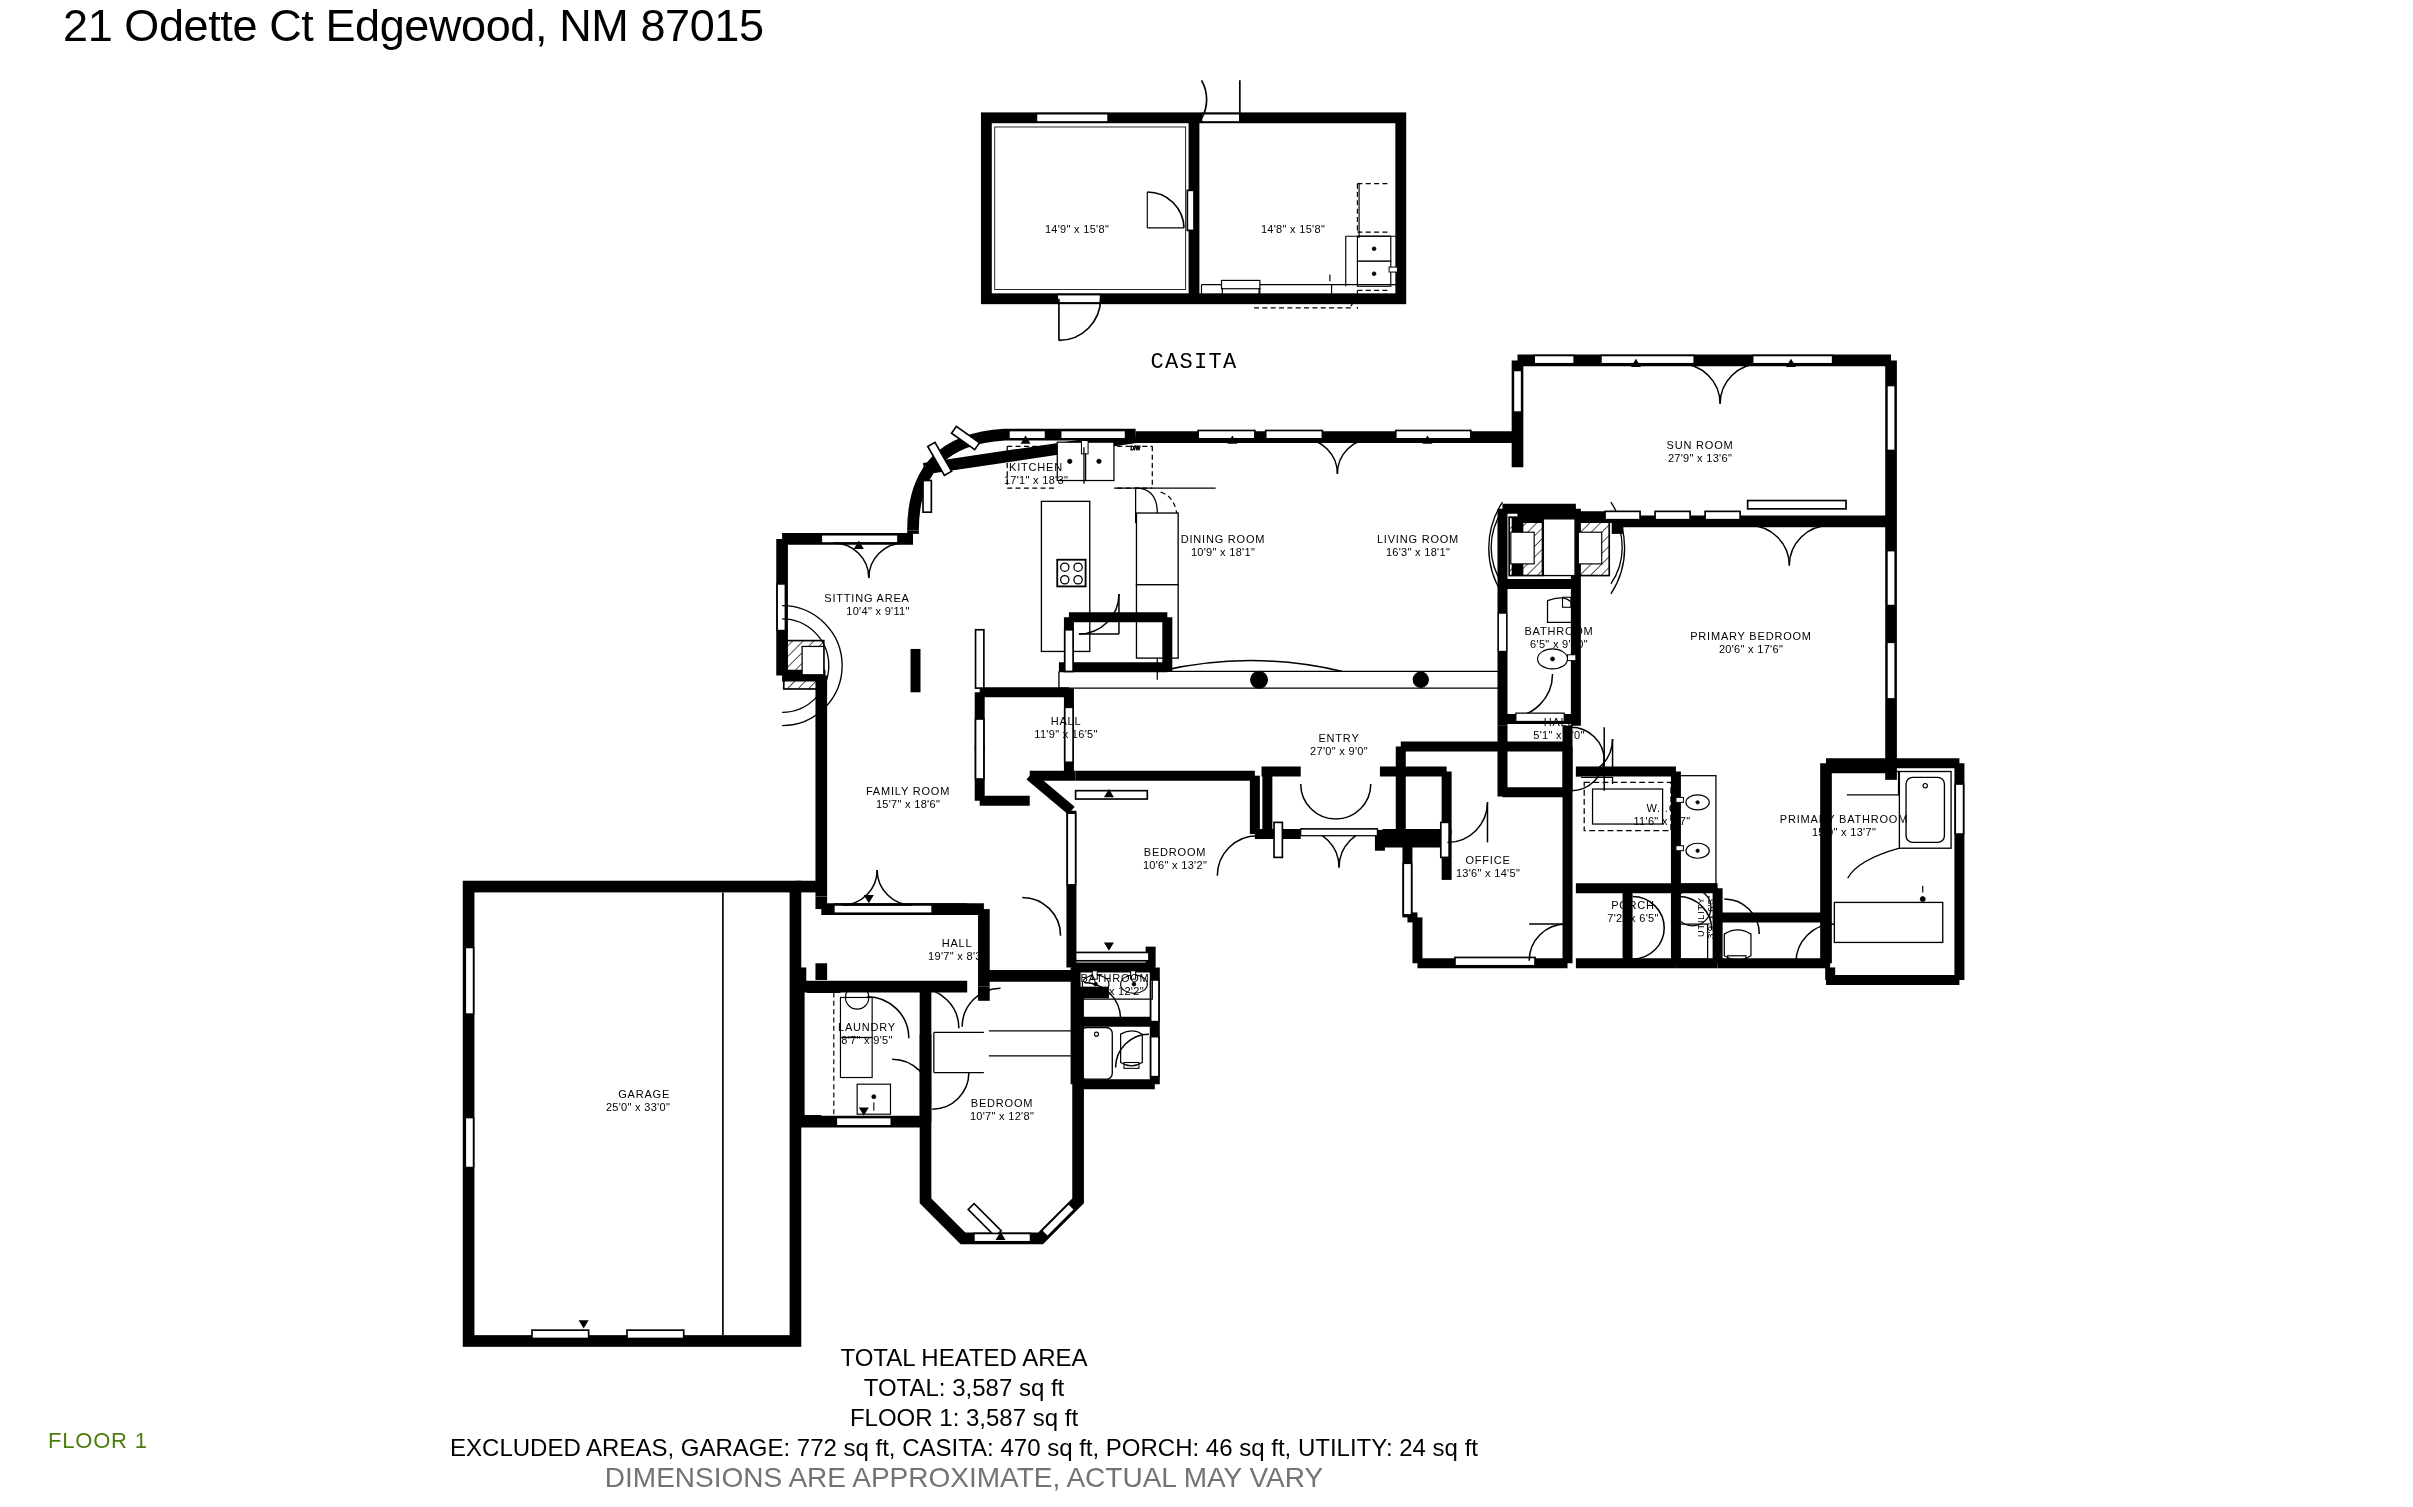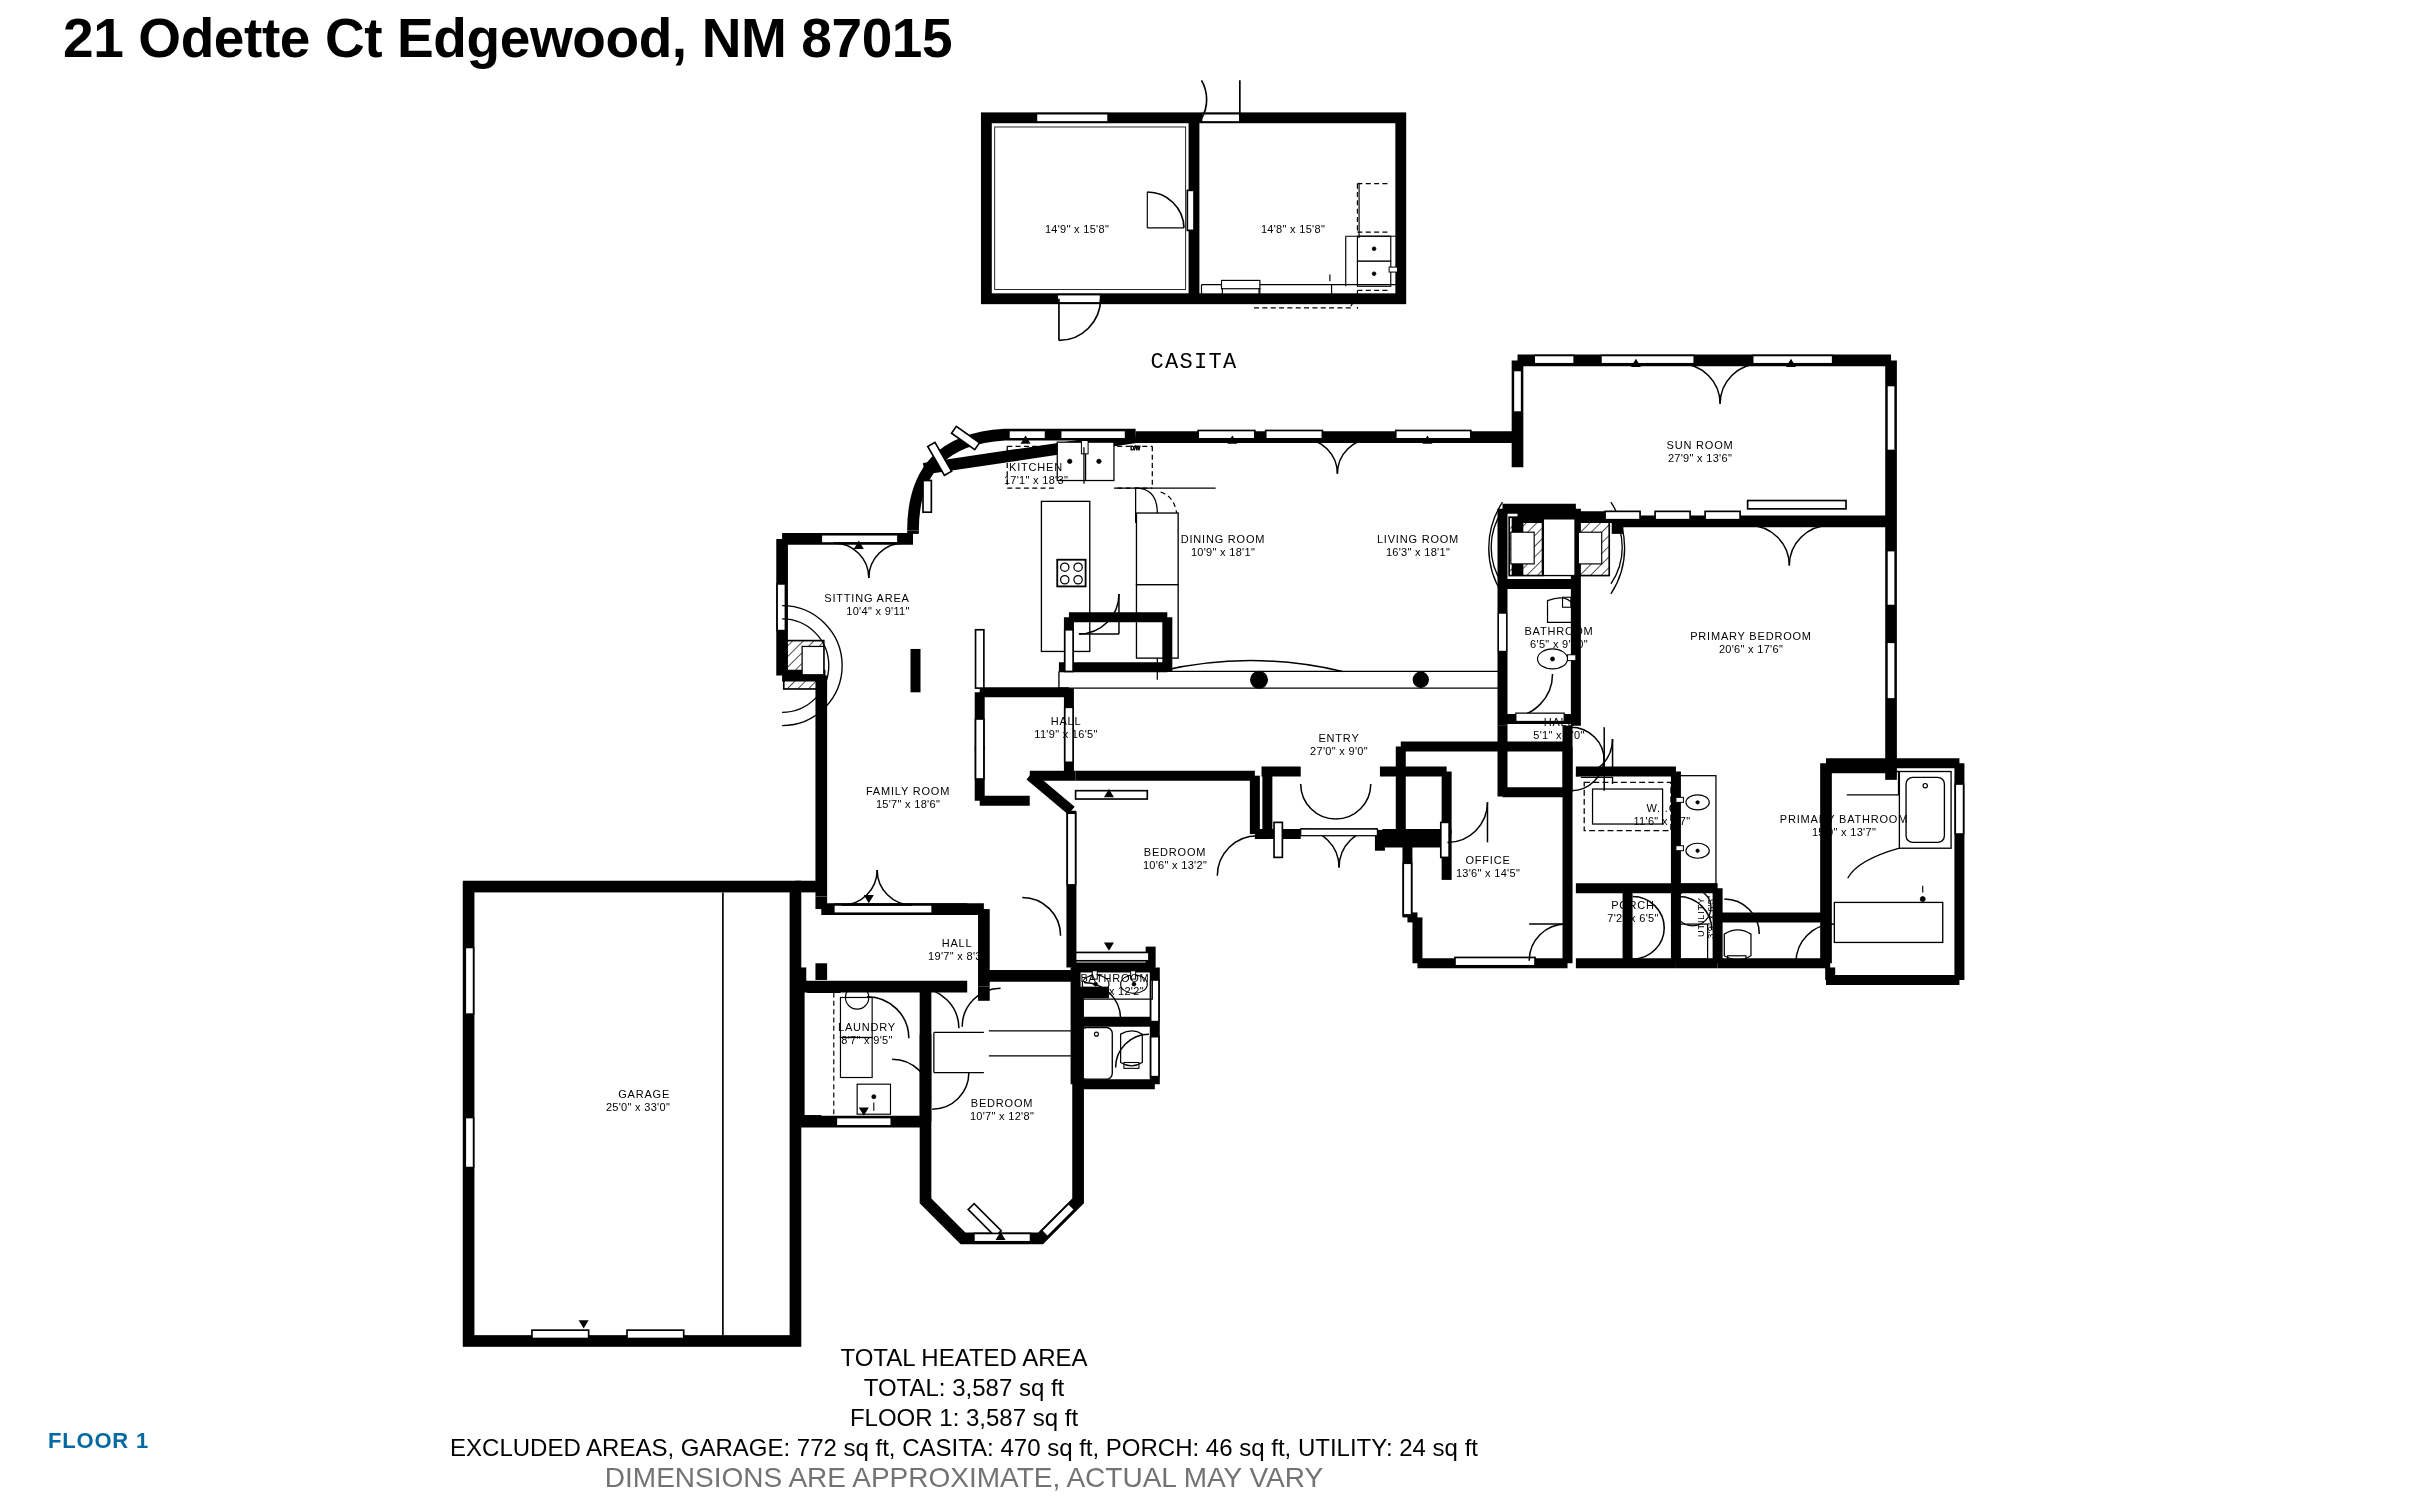--- a/index.html
+++ b/index.html
@@ -1,26 +1,26 @@
 <!DOCTYPE html>
 <html style="font-size:13.3px"><head>
 <meta charset="utf-8">
 <style>
   html,body{margin:0;padding:0;background:#ffffff;}
   body{width:2413px;height:1508px;position:relative;overflow:hidden;
        font-family:"Liberation Sans","DejaVu Sans",sans-serif;color:#000;}
 
   
-  #title{position:absolute;left:63px;top:6px;font-size:55px;
+  #title{position:absolute;left:63px;top:0;font-size:45px;
          font-family:"Liberation Sans Narrow","Liberation Sans",sans-serif;
-         font-weight:700;letter-spacing:-0.4px;white-space:nowrap;}
+         font-weight:400;letter-spacing:-0.4px;white-space:nowrap;}
 
   
-  #floor-label{position:absolute;left:48px;top:1428px;font-size:22px;color:#0369a1;
-               letter-spacing:0.8px;font-weight:bold;}
+  #floor-label{position:absolute;left:48px;top:1428px;font-size:22px;color:#4d7c0f;
+               letter-spacing:0.8px;}
 
   
   #footer{position:absolute;left:0;top:1343px;width:1928px;text-align:center;
           font-family:"Liberation Sans Narrow","Liberation Sans",sans-serif;}
   #footer div{font-size:24px;line-height:30px;letter-spacing:0px;color:#000;}
   #footer div.faint{color:#737373;font-size:28px;}
 
   
   #plan{position:absolute;left:0;top:0;width:2413px;height:1508px;}
   svg{position:absolute;left:0;top:0;width:2413px;height:1508px;

